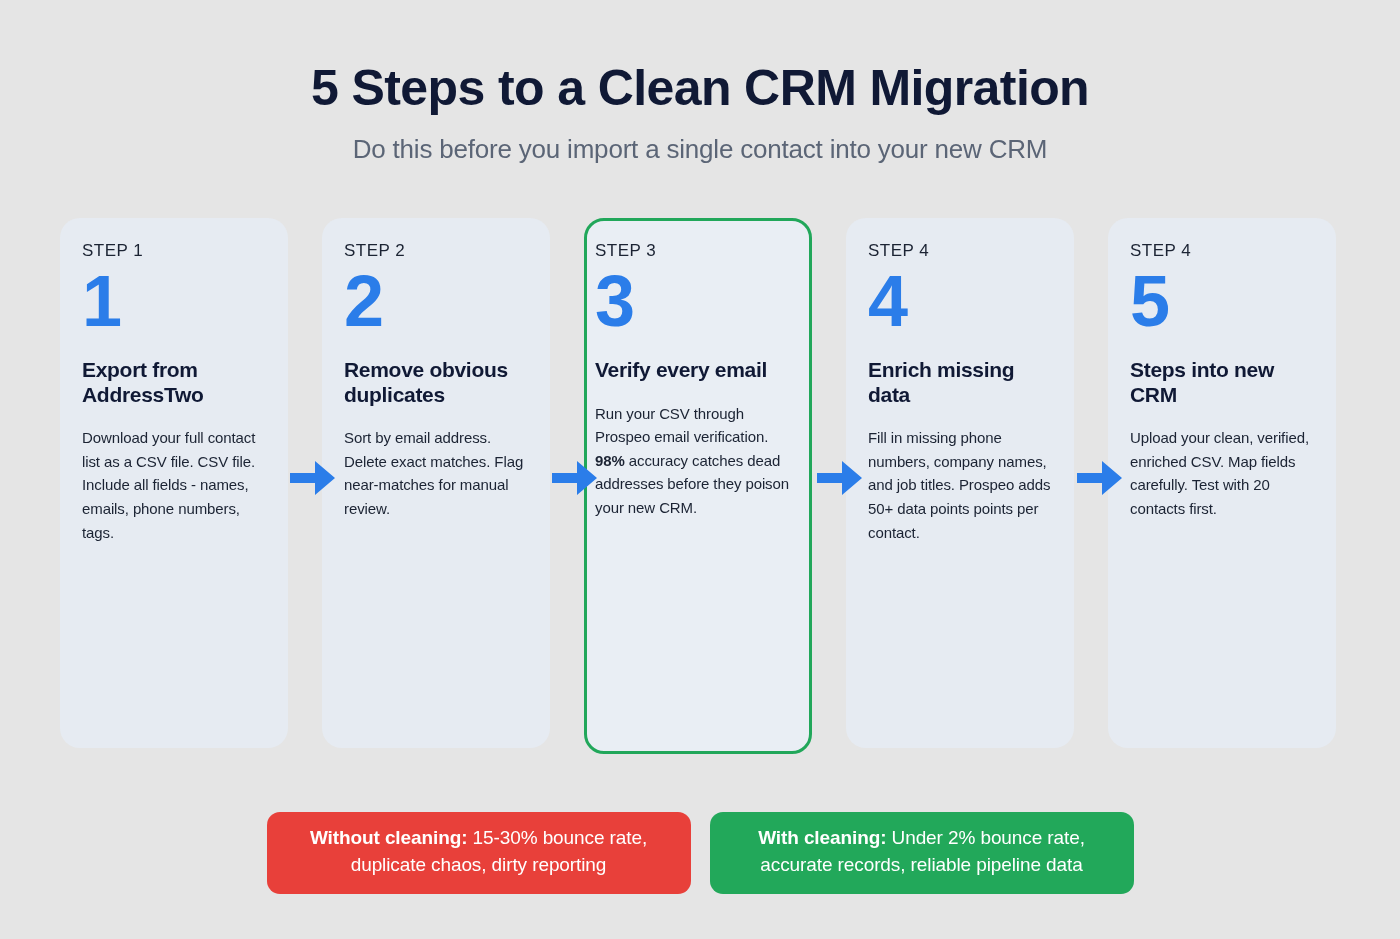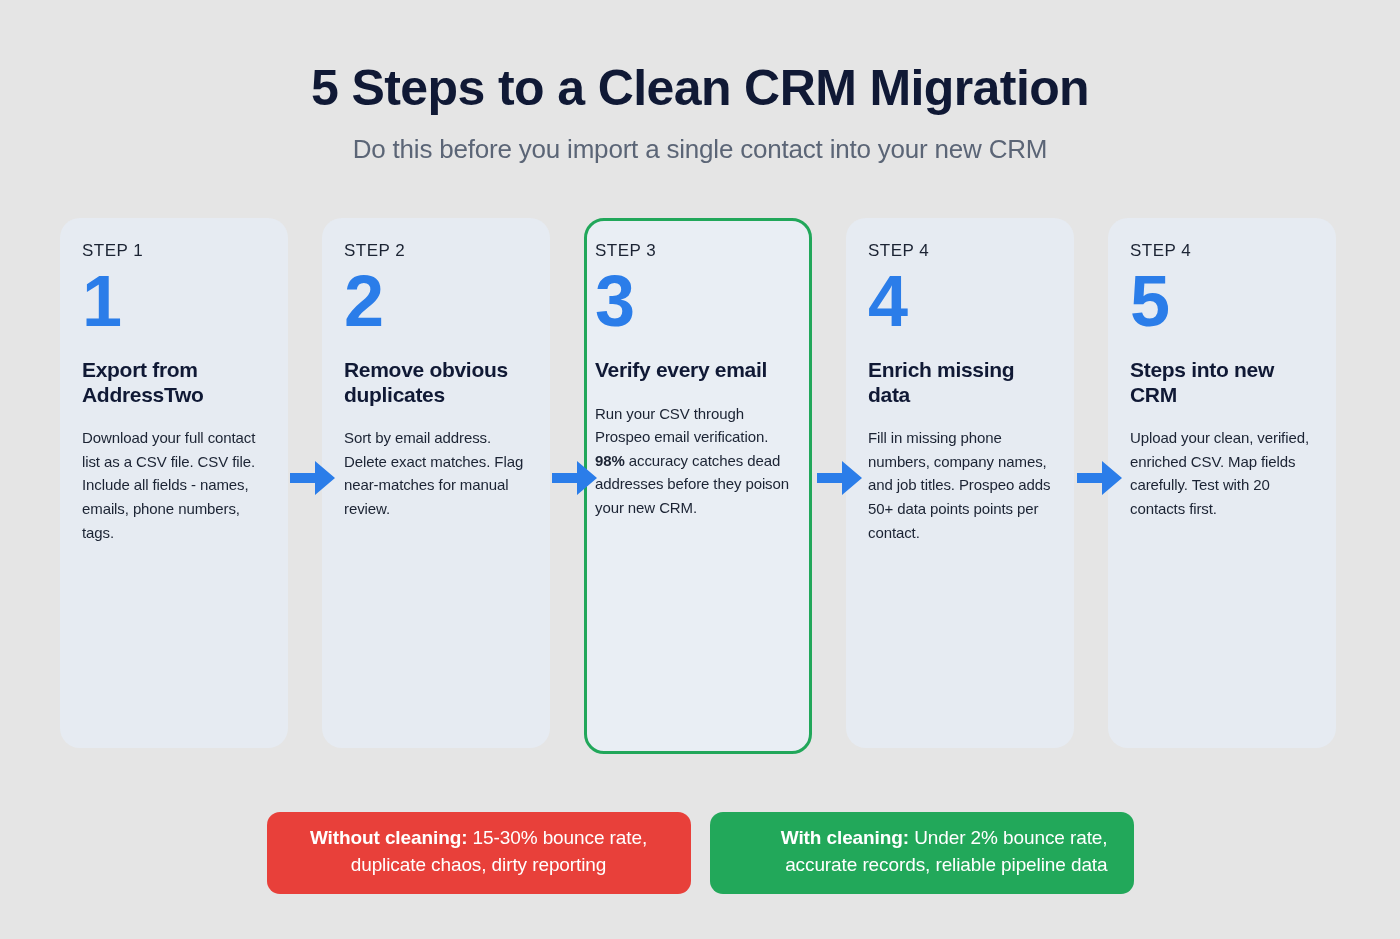--- a/index.html
+++ b/index.html
@@ -144,21 +144,21 @@
     color: #ffffff;
     font-size: 19px;
     line-height: 1.42;
     letter-spacing: -0.1px;
     max-width: 424px;
   }
 
   .banner .lead { font-weight: bold; }
 
   .banner-negative { background: #e8403a; }
-  .banner-positive { background: #22a85a; text-align: right; }
+  .banner-positive { background: #22a85a; }
 </style>
 </head>
 <body>
 
 <div class="page">
 
   <div class="header">
     <div class="title">5 Steps to a Clean CRM Migration</div>
     <div class="subtitle">Do this before you import a single contact into your new CRM</div>
   </div>

